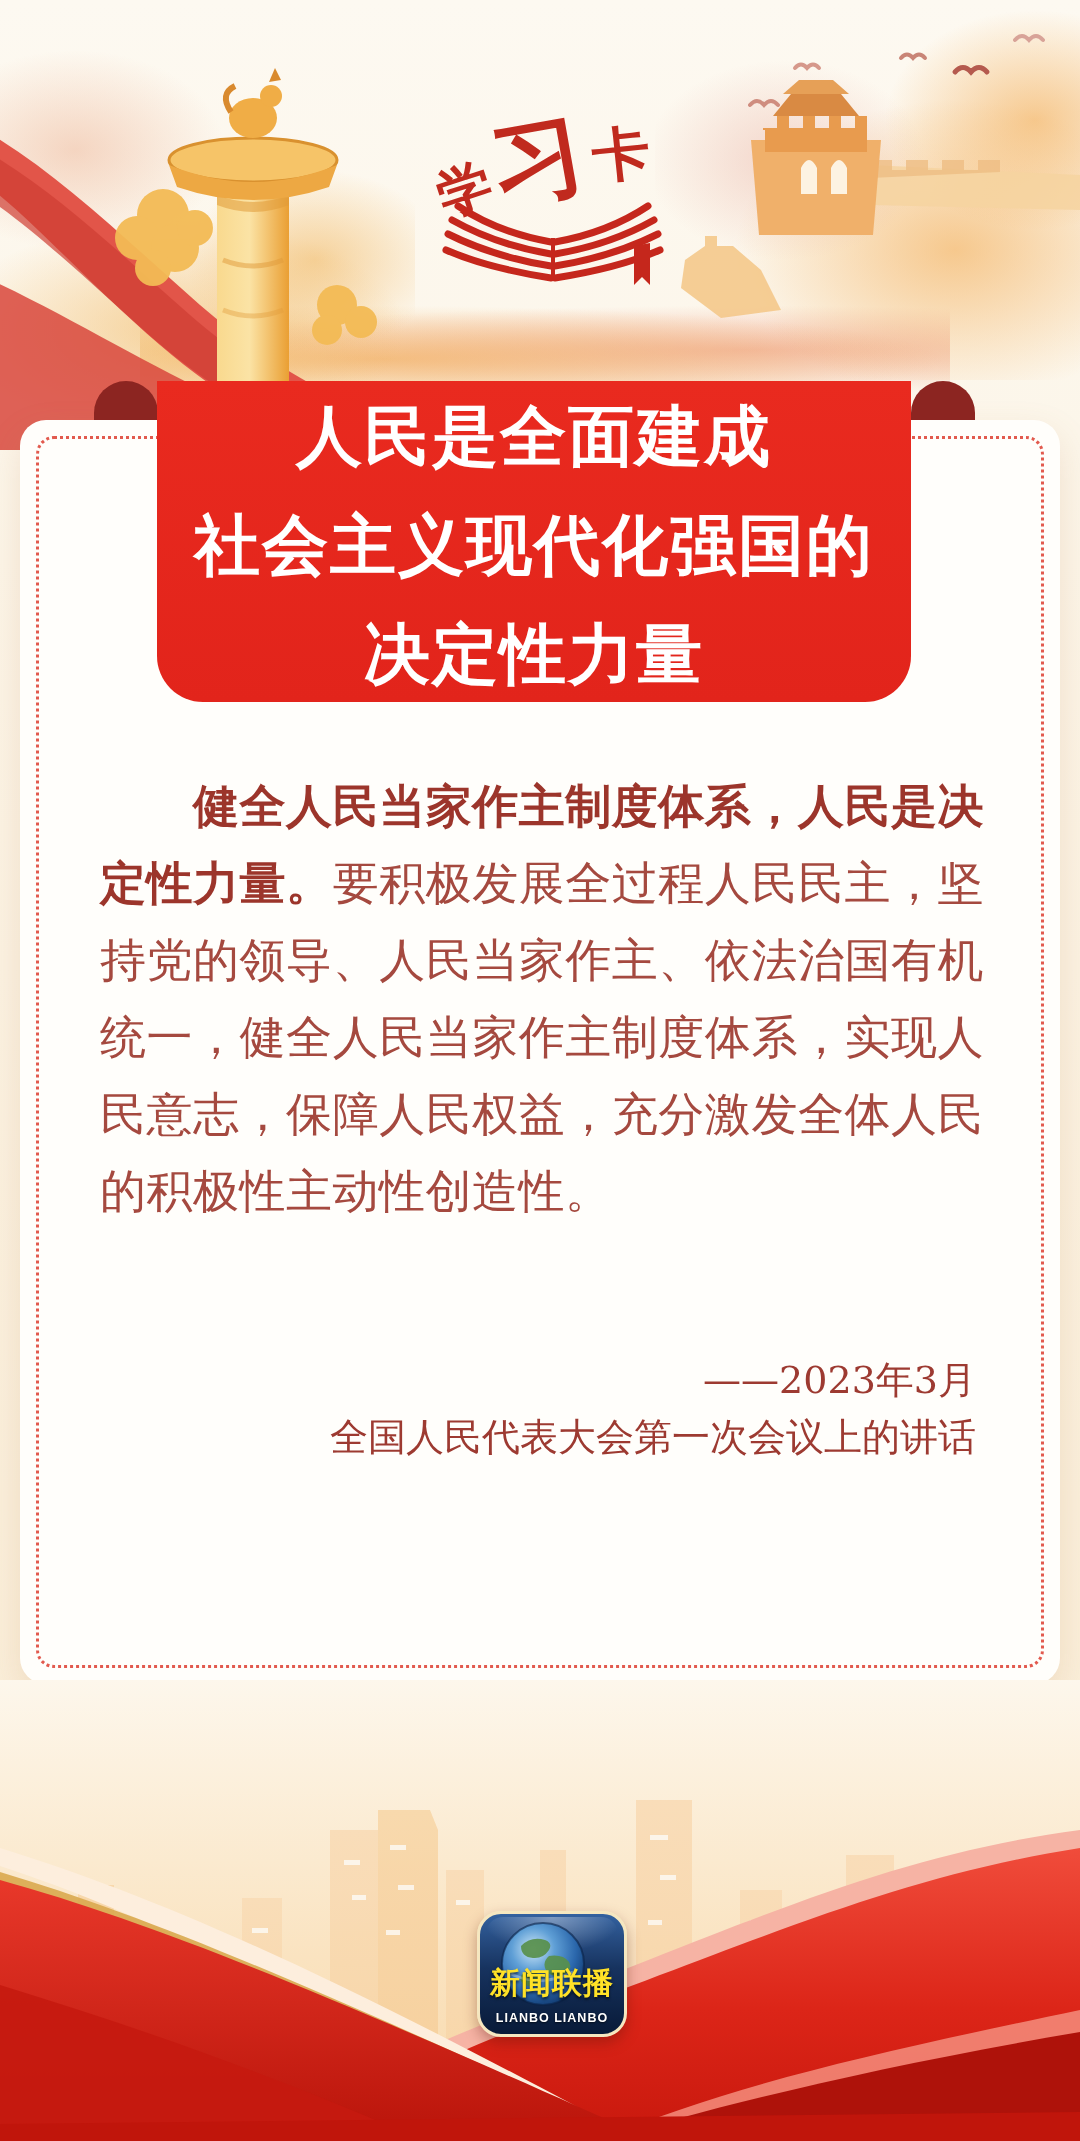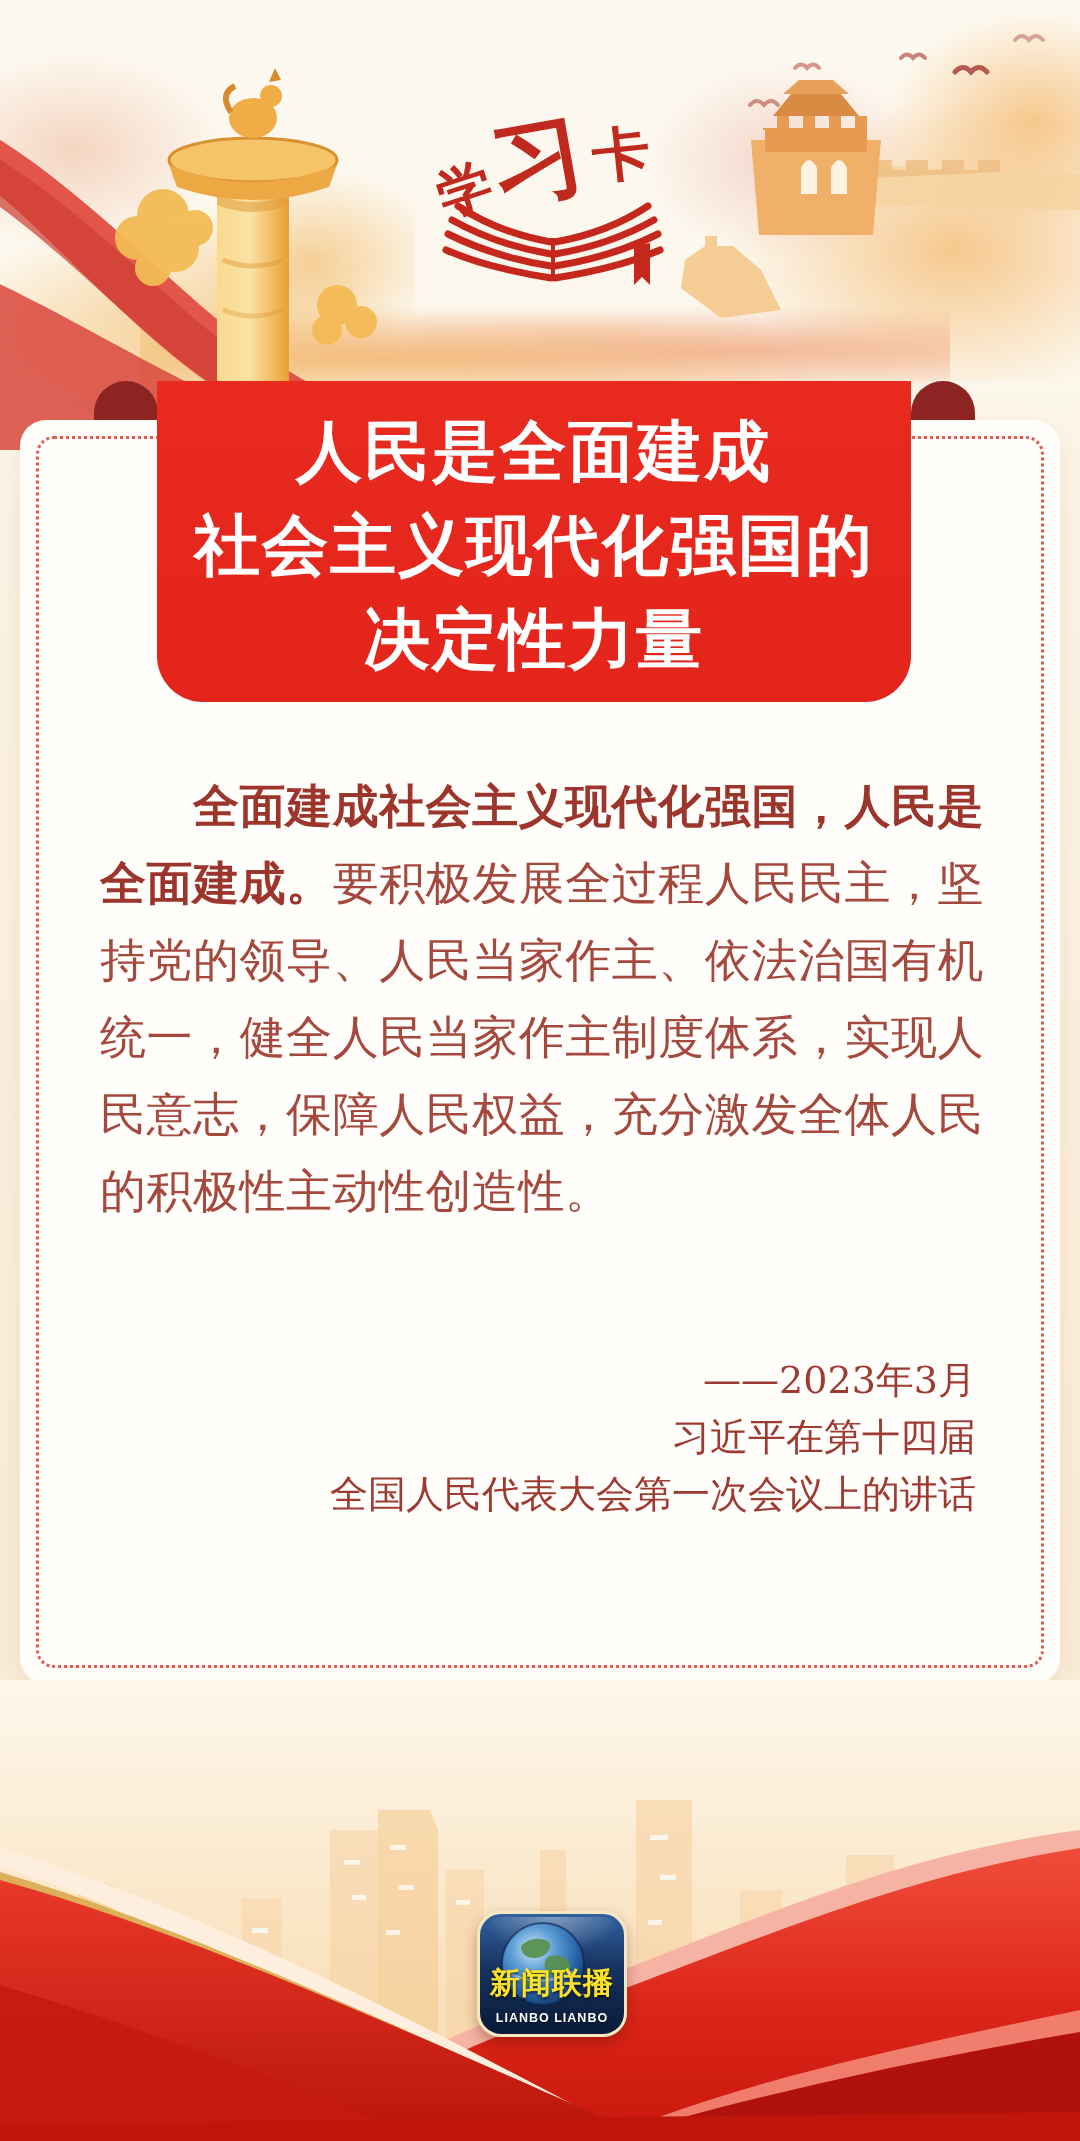--- a/index.html
+++ b/index.html
@@ -36,21 +36,21 @@
   }
   
   .fold{position:absolute;top:381px;width:64px;height:39px;background:#8c2521;border-radius:64px 64px 0 0;}
   .fold-left{left:94px;}
   .fold-right{left:911px;}
   .banner{
     position:absolute;left:157px;top:381px;width:754px;height:321px;
     background:linear-gradient(180deg,#e92a1f,#e2241b);
     border-radius:0 0 46px 46px;
     display:flex;flex-direction:column;justify-content:center;align-items:center;
-    padding-top:6px;box-sizing:border-box;
+    padding-top:6px;box-sizing:border-box;gap:15px;
   }
   .banner .t-line{
     color:#ffffff;font-size:66px;line-height:94px;font-weight:900;
     letter-spacing:2px;white-space:nowrap;text-align:center;
   }
   
   .quote{
     position:absolute;left:100px;top:768px;width:884px;margin:0;
     font-size:46px;line-height:77px;color:#a5493f;letter-spacing:.5px;
     text-indent:93px;text-align:justify;
@@ -207,25 +207,24 @@
   </div>
 
   <div class="fold fold-left"></div>
   <div class="fold fold-right"></div>
   <div class="banner">
     <div class="t-line">人民是全面建成</div>
     <div class="t-line">社会主义现代化强国的</div>
     <div class="t-line">决定性力量</div>
   </div>
 
-  <p class="quote"><span class="q-bold">全面建成社会主义现代化强国，人民是全面建成。</span><span>要积极发展全过程人民民主，坚持党的领导、人民当家作主、依法治国有机统一，健全人民当家作主制度体系，实现人民意志，保障人民权益，充分激发全体人民的积极性主动性创造性。</span></p>
+  <p class="quote"><span class="q-bold">健全人民当家作主制度体系，人民是决定性力量。</span><span>要积极发展全过程人民民主，坚持党的领导、人民当家作主、依法治国有机统一，健全人民当家作主制度体系，实现人民意志，保障人民权益，充分激发全体人民的积极性主动性创造性。</span></p>
 
   <div class="attribution">
     <div>——2023年3月</div>
-    <div>习近平在第十四届</div>
     <div>全国人民代表大会第一次会议上的讲话</div>
   </div>
 
   <svg class="bottom-art" width="1080" height="461" viewBox="0 0 1080 461">
     <defs>
       <linearGradient id="sky" x1="0" y1="0" x2="0" y2="1">
         <stop offset="0%" stop-color="#fdf7ec"></stop>
           <stop offset="60%" stop-color="#fae3c0"></stop>
           <stop offset="100%" stop-color="#f8d8a9"></stop>
       </linearGradient>

